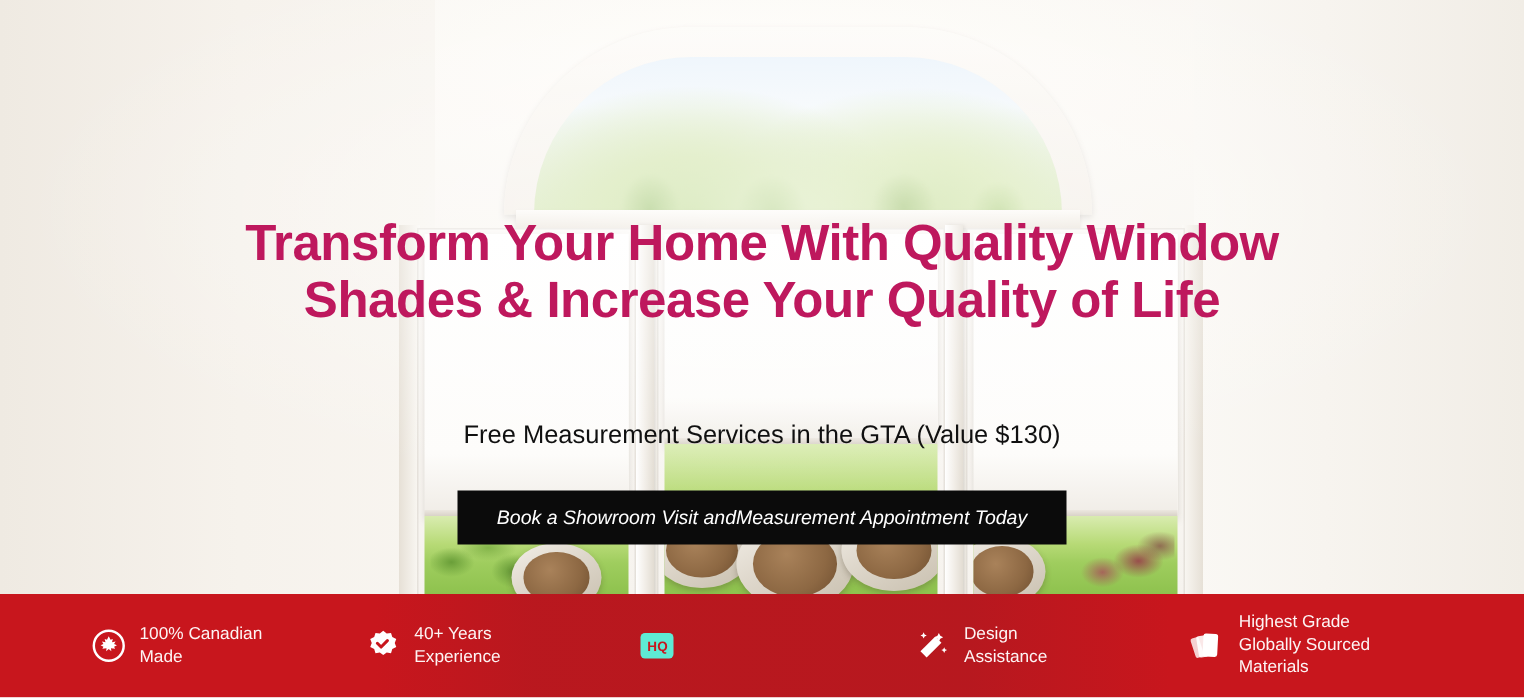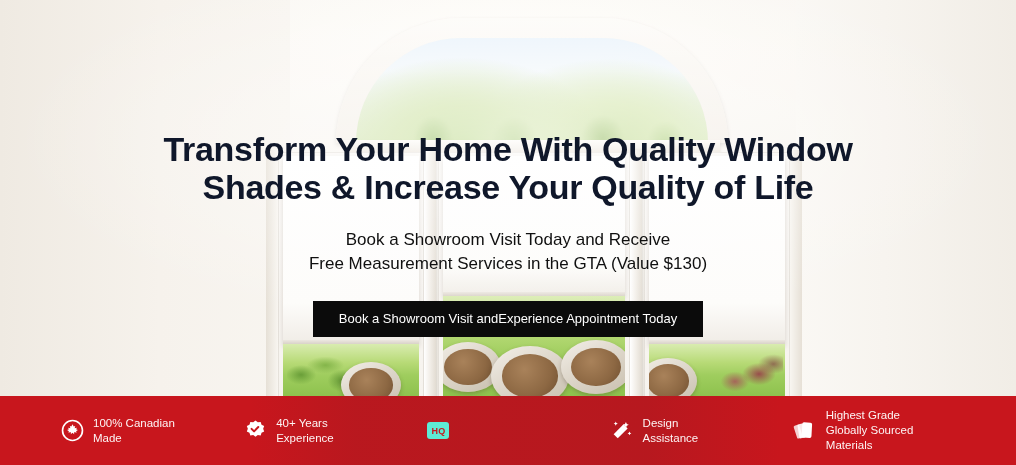--- a/index.html
+++ b/index.html
@@ -134,34 +134,35 @@
     pointer-events:none;
   }
 
   
   .content{
     position:absolute;left:0;top:0;width:1016px;height:396px;
     display:flex;flex-direction:column;align-items:center;
     padding-top:130px;box-sizing:border-box;
   }
   .headline{
-    margin:0;width:760px;text-align:center;color:#0f172a;
+    margin:13px;width:760px;text-align:center;color:#be185d;
     font-size:34px;line-height:1.12;font-weight:bold;letter-spacing:-.3px;
   }
   .subhead{
     margin:22px 0 0;width:640px;text-align:center;color:#101010;
     font-size:17px;line-height:1.42;font-weight:normal;
   }
   .subhead b{font-weight:normal;}
   .cta{
     margin-top:25px;display:inline-flex;align-items:center;justify-content:center;
     background:#0b0b0b;color:#ffffff;border:0;cursor:pointer;
     padding:9px 26px;min-width:218px;box-sizing:border-box;
     font-family:"Liberation Sans", sans-serif;font-size:13px;line-height:1.38;
     text-align:center;
+    font-style:italic;
   }
   .cta span{display:block;}
 
   
   .featurebar{
     position:absolute;left:0;bottom:0;width:1016px;height:69px;
     background:#c8161d;
     display:flex;align-items:center;
   }
   .fb-tint{
@@ -247,27 +248,27 @@
       <div class="mullion m2"></div>
     </div>
 
     <div class="softlight"></div>
   </div>
 
   <div class="content">
     <h1 class="headline">Transform Your Home With Quality Window Shades &amp; Increase Your Quality of Life</h1>
 
     <p class="subhead">
-      <span>Book a Showroom Visit Today and Receive</span><br>
+      <br>
       <b>Free Measurement</b><span> Services in the GTA (Value $130)</span>
     </p>
 
     <button class="cta">
       <span>Book a Showroom Visit and</span>
-      <span>Experience Appointment Today</span>
+      <span>Measurement Appointment Today</span>
     </button>
   </div>
 
   <div class="featurebar">
     <div class="fb-tint"></div>
     <div class="fb-items">
 
       <div class="feature">
         <span class="ficon">
           <svg viewBox="0 0 24 24" width="23" height="23" aria-hidden="true">

